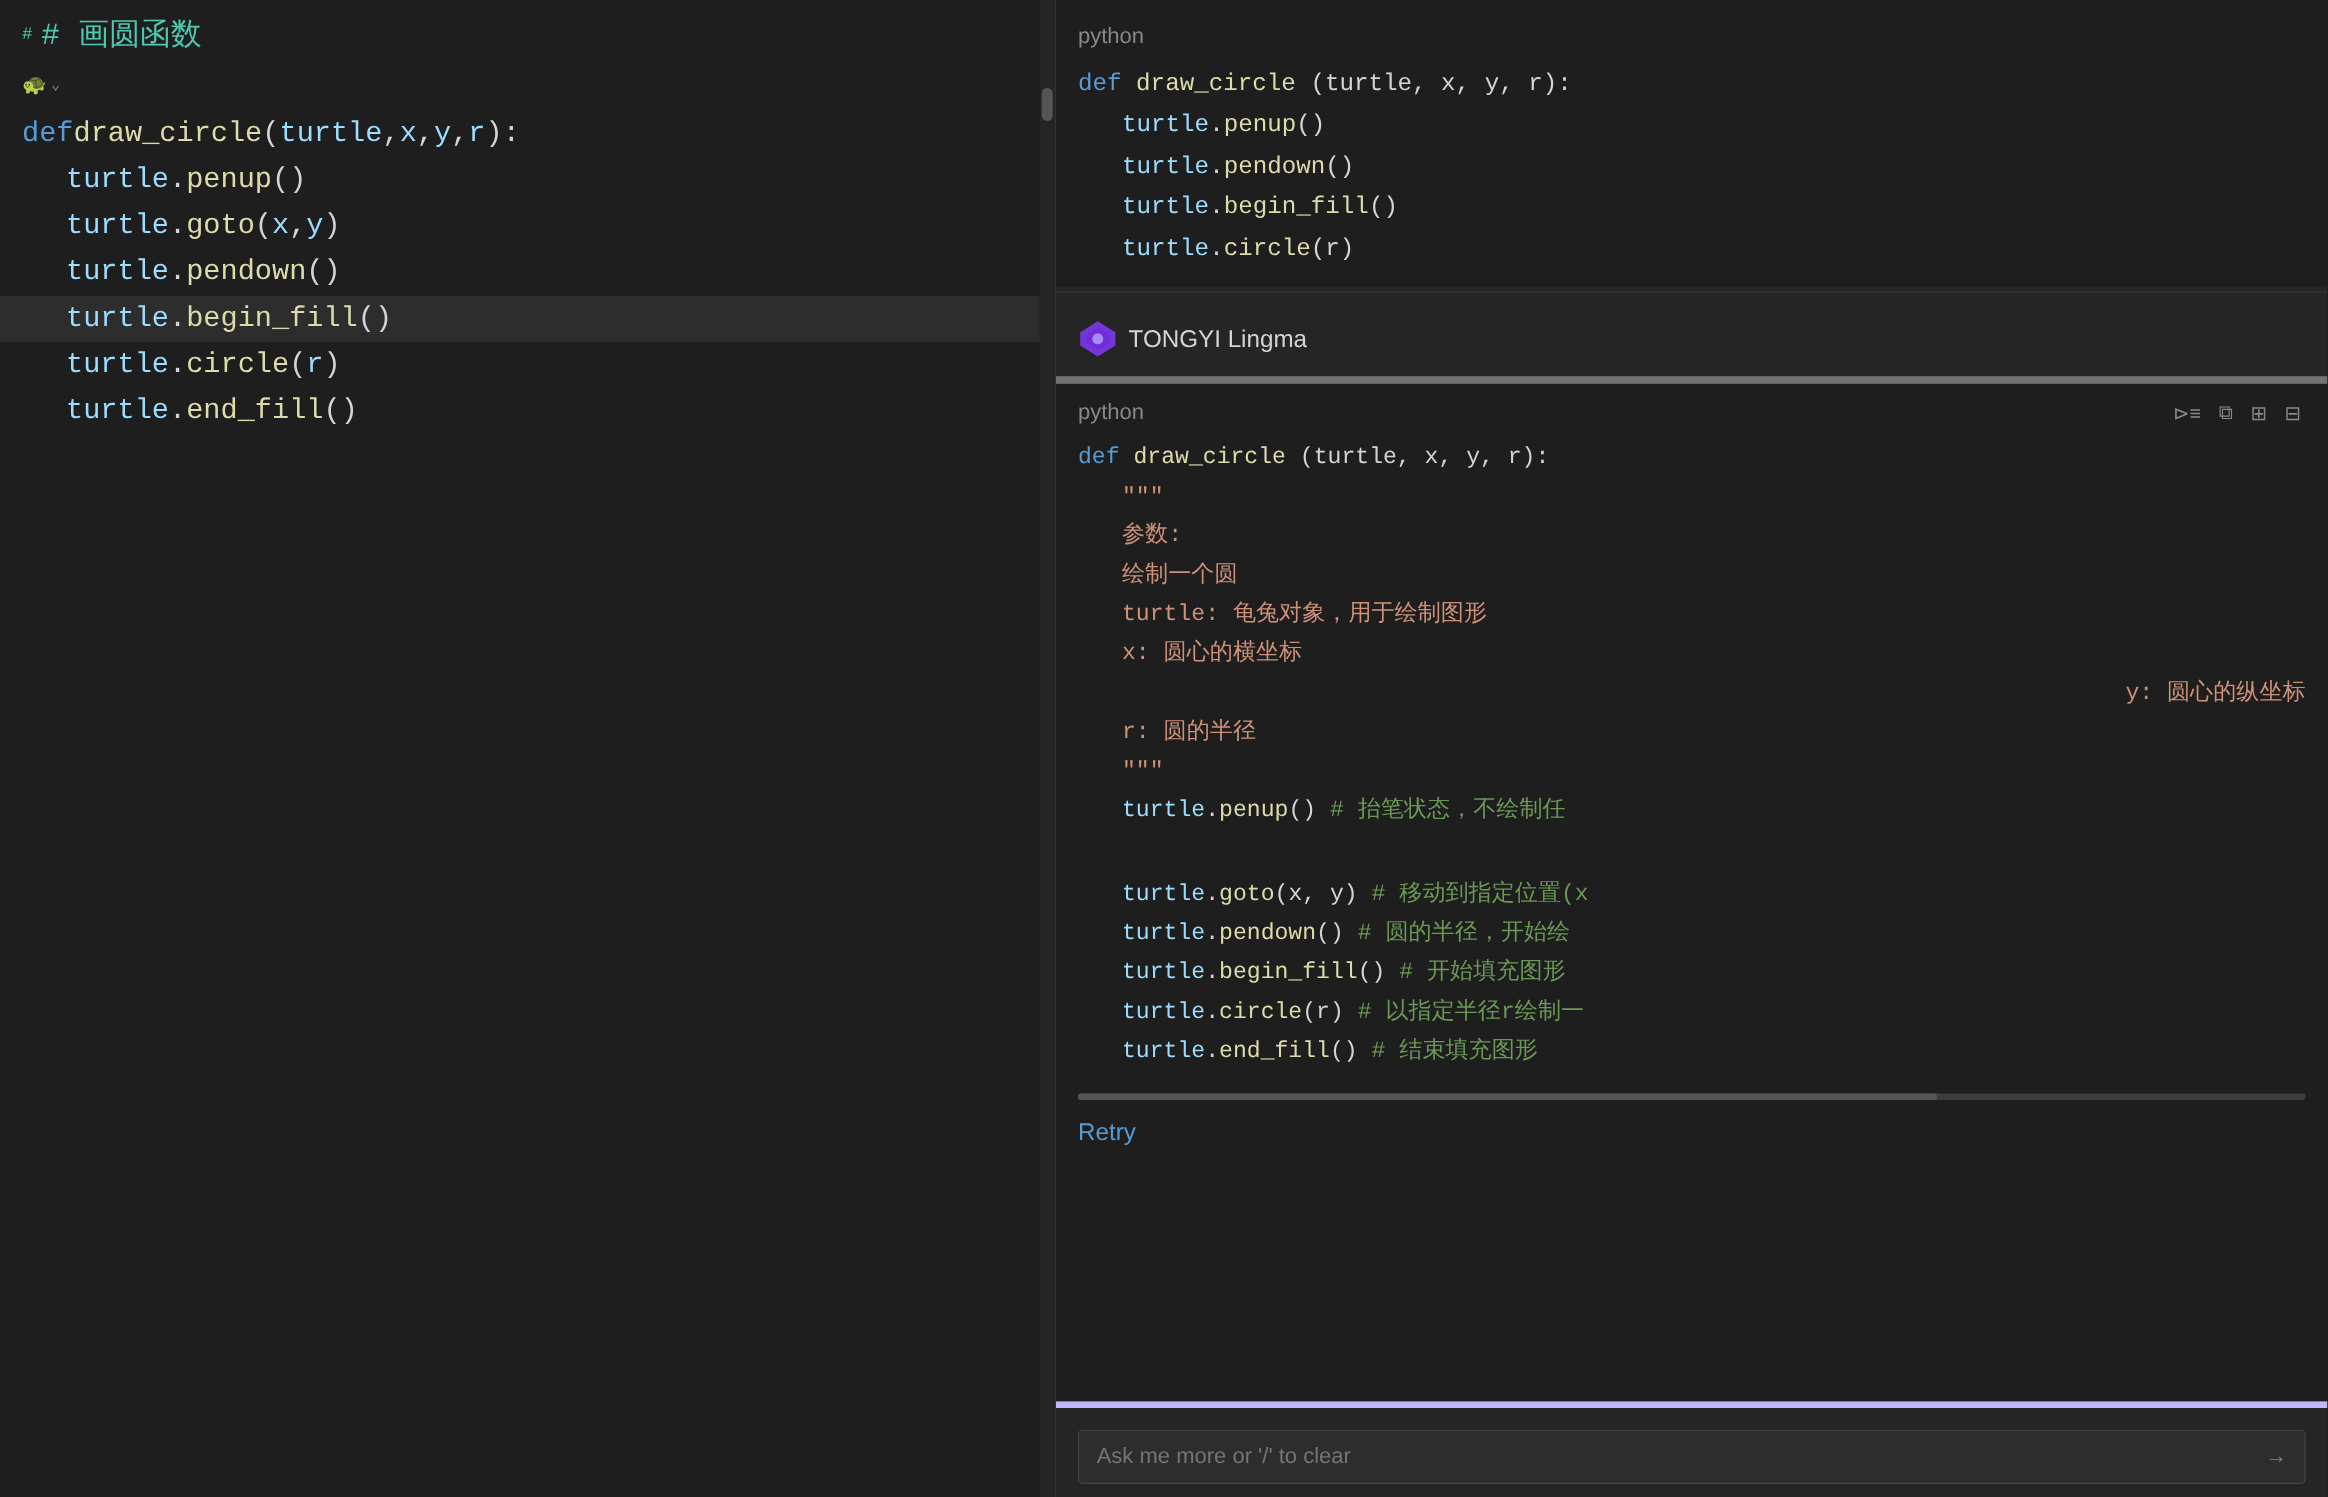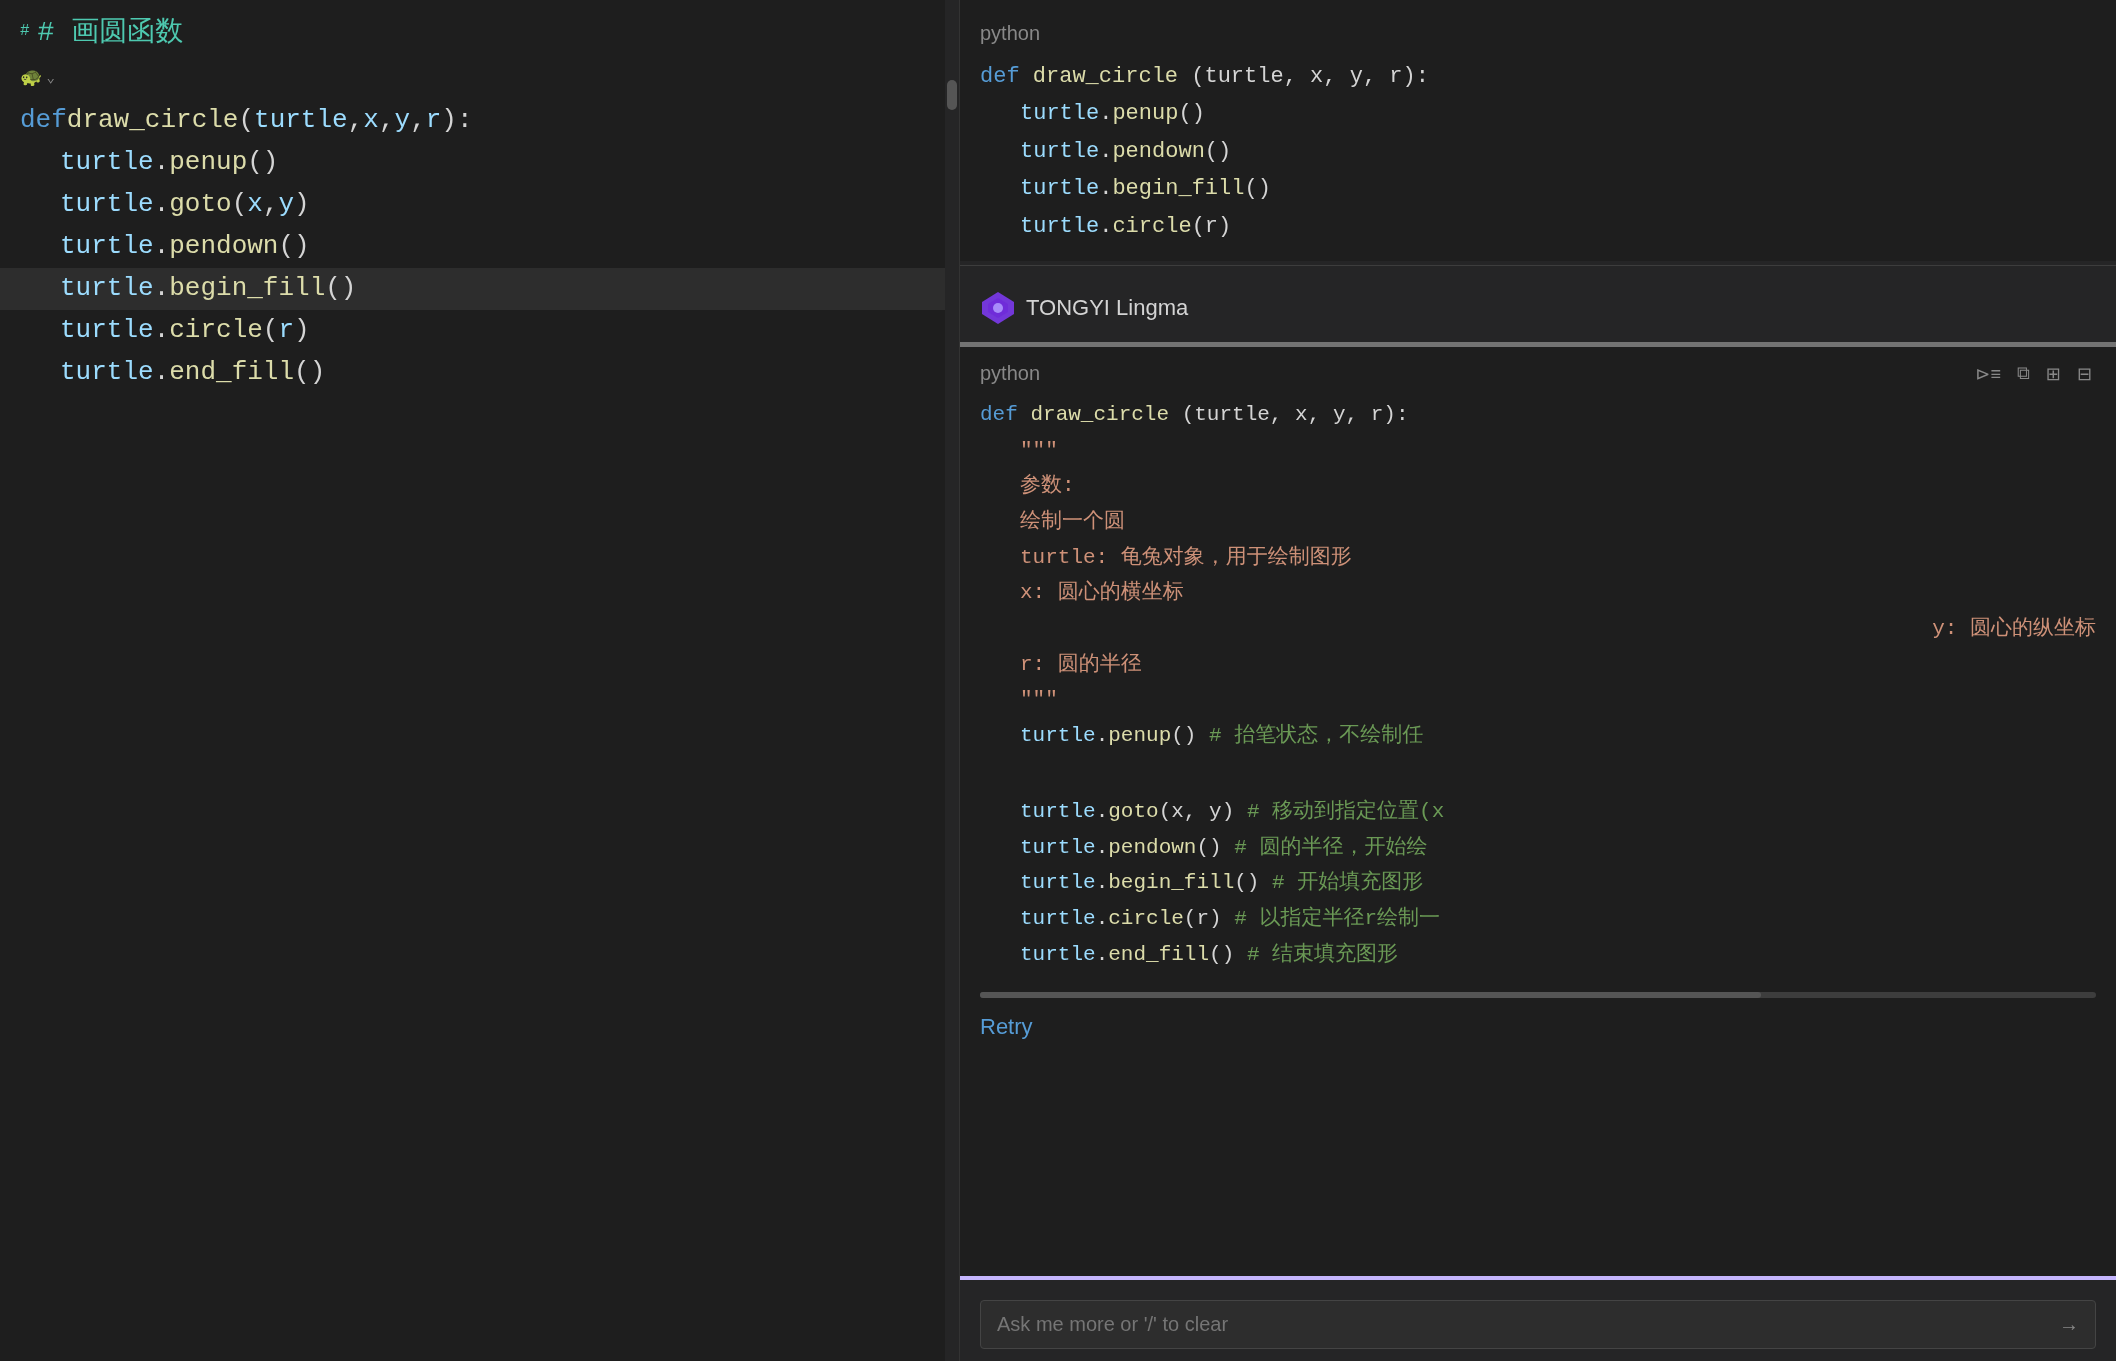--- a/index.html
+++ b/index.html
@@ -120,21 +120,21 @@
       height: 1px;
       background: #3d3d3d;
       margin: 4px 0;
     }
 
     .ai-header {
       display: flex;
       align-items: center;
       gap: 10px;
       padding: 20px 20px 16px;
-      border-bottom: 5px solid #737373;
+      border-bottom: 7px solid #737373;
     }
 
     .ai-logo {
       width: 36px;
       height: 36px;
     }
 
     .ai-title {
       color: #d4d4d4;
       font-family: sans-serif;
@@ -184,21 +184,21 @@
     .ai-docstring {
       color: #ce9178;
     }
 
     .ai-comment {
       color: #6a9955;
     }
 
     .ai-bottom {
       padding: 12px 20px;
-      border-top: 4px solid #c4b5fd;
+      border-top: 6px solid #c4b5fd;
     }
 
     .retry-section {
       padding: 12px 0;
     }
 
     .retry-btn {
       background: transparent;
       border: none;
       color: #569cd6;

